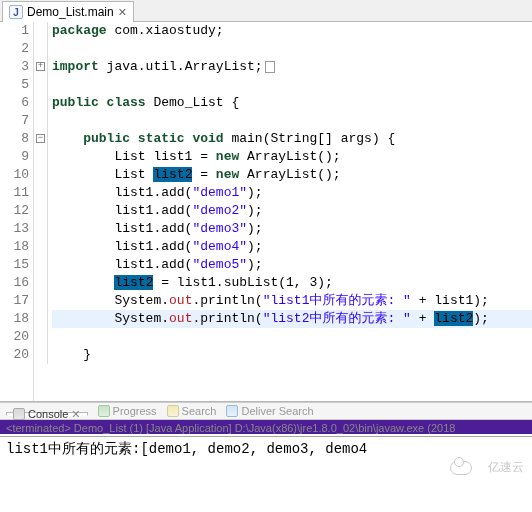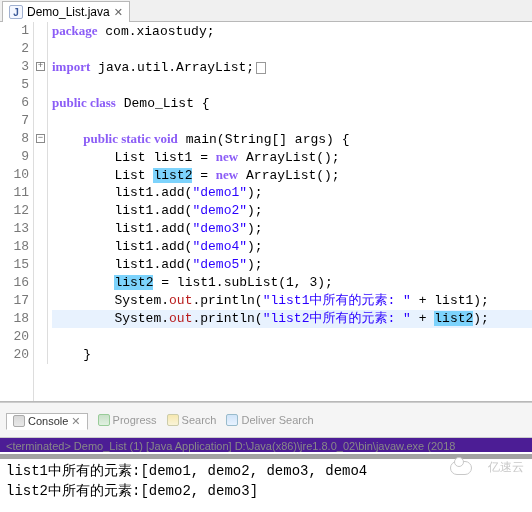--- a/index.html
+++ b/index.html
@@ -83,41 +83,40 @@
   }
   .code {
     padding-left: 4px;
     white-space: pre;
     position: relative;
     flex: 1;
   }
   .code .ln { height: 18px; }
   .code .current { background: #e8f2fe; }
   
-  .kw { color: #8b5cf6; font-weight: bold; font-family: Liberation Serif, serif; }
+  .kw { color: #14532d; font-weight: bold; }
   .str { color: #2a00ff; }
   .it { color: #b91c1c; }
-  .hl { background: #7dd3fc; }
+  .hl { background: #0369a1; }
   .box {
     display: inline-block;
     border: 1px solid #999;
     width: 10px; height: 12px;
     vertical-align: middle;
     margin-left: 2px;
   }
   
   .console-tabs {
     display: flex;
-    align-items: center;
     gap: 10px;
     background: #f5f5f5;
     border-top: 1px solid #ccc;
     border-bottom: 1px solid #ccc;
     height: 14px;
-    padding: 17px 6px;
+    padding: 8px 6px;
     font-size: 11px;
   }
   .console-tabs .ctab {
     display: flex; align-items: center; gap: 3px;
     color: #333;
   }
   .console-tabs .ctab.inactive { color: #999; }
   .console-tabs .active {
     background: #fff;
     border: 1px solid #b8b8b8;
@@ -139,21 +138,21 @@
     padding: 2px 6px 0 6px;
     background: #4c1d95;
     white-space: nowrap;
     overflow: hidden;
   }
   .console-body {
     font-family: Consolas, "Courier New", monospace;
     font-size: 14px;
     padding: 2px 6px;
     background: #fff;
-    border-top: 5px solid #a3a3a3;
+    border-top: 1px solid #a3a3a3;
     margin-top: 2px;
     line-height: 20px;
   }
   .watermark {
     position: fixed;
     right: 8px; bottom: 36px;
     color: #c8c8c8;
     font-size: 12px;
     display: flex; align-items: center; gap: 16px;
     pointer-events: none;
@@ -169,21 +168,21 @@
     width:8px;height:8px;border:1.5px solid #c8c8c8;border-radius:50%;
     top:-5px; left:3px; background:#fff;
   }
 </style>
 </head>
 <body>
 
 <div class="tab-bar">
   <div class="tab">
     <span class="j-icon">J</span>
-    <span>Demo_List.java</span>
+    <span>Demo_List.main</span>
     <span class="close">✕</span>
   </div>
 </div>
 
 <div class="editor">
   <div class="gutter" id="gutter">
       <div class="g">1</div>
       <div class="g">2</div>
       <div class="g">3</div>
       <div class="g">5</div>
@@ -226,19 +225,18 @@
   </span>
   <span class="ctab inactive">
     <span class="ci deliver"></span>
     <span>Deliver Search</span>
   </span>
 </div>
 
 <div class="console-header">&lt;terminated&gt; Demo_List (1) [Java Application] D:\Java(x86)\jre1.8.0_02\bin\javaw.exe (2018</div>
 <div class="console-body">
   <div>list1中所有的元素:[demo1, demo2, demo3, demo4</div>
-  <div>list2中所有的元素:[demo2, demo3]</div>
 </div>
 
 <div class="watermark">
   <span class="cloud"></span>
   <span>亿速云</span>
 </div>
 
 </body></html>

